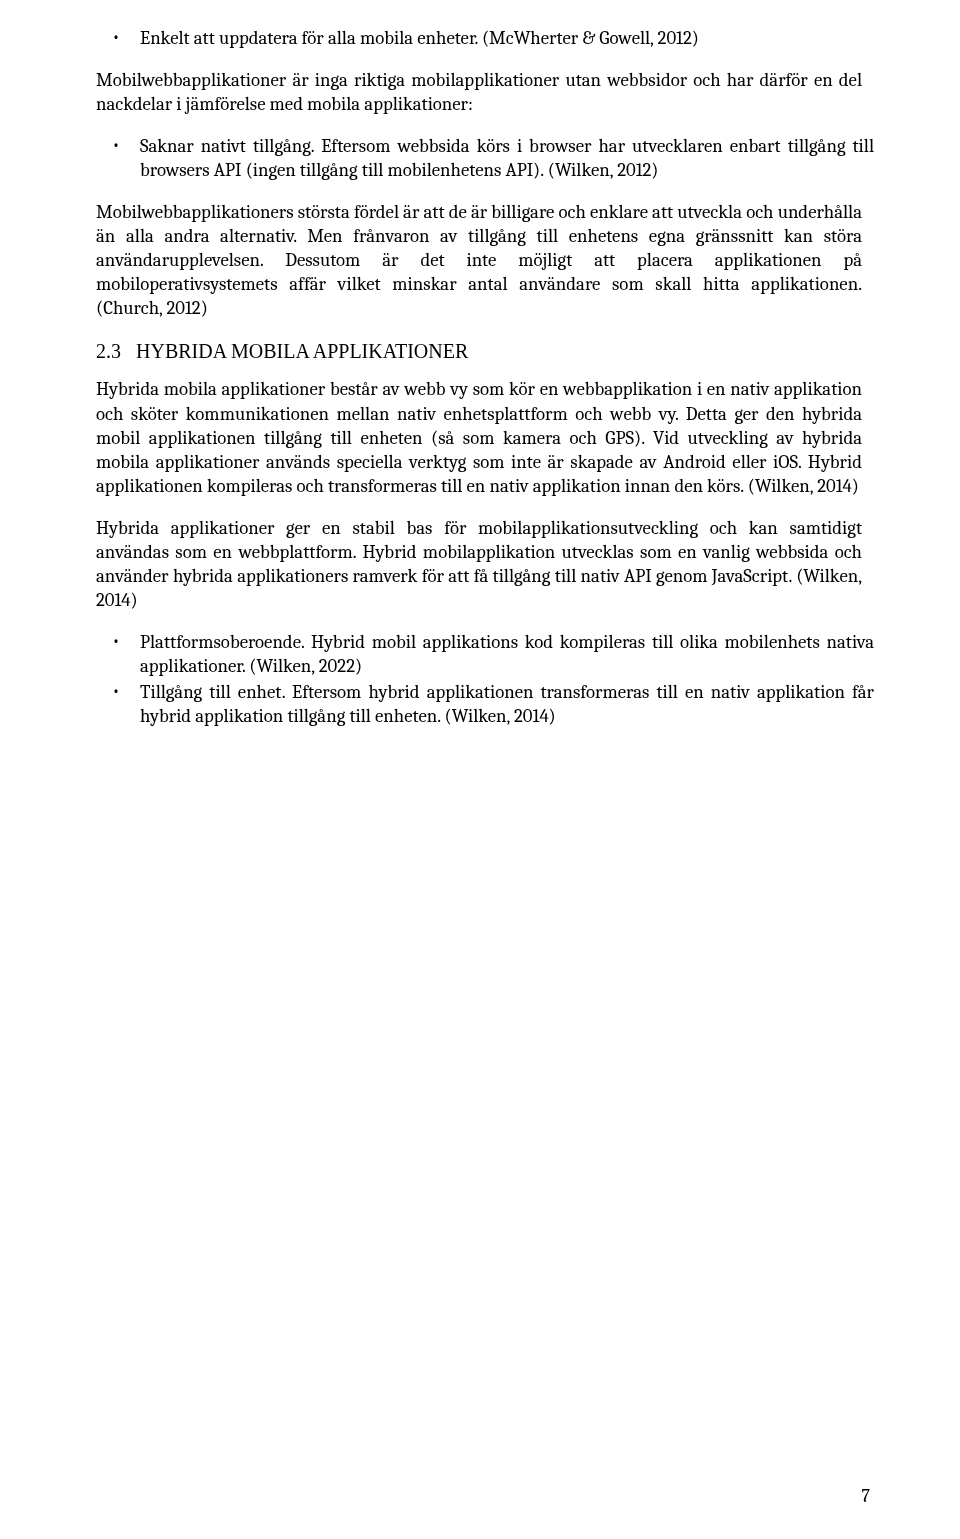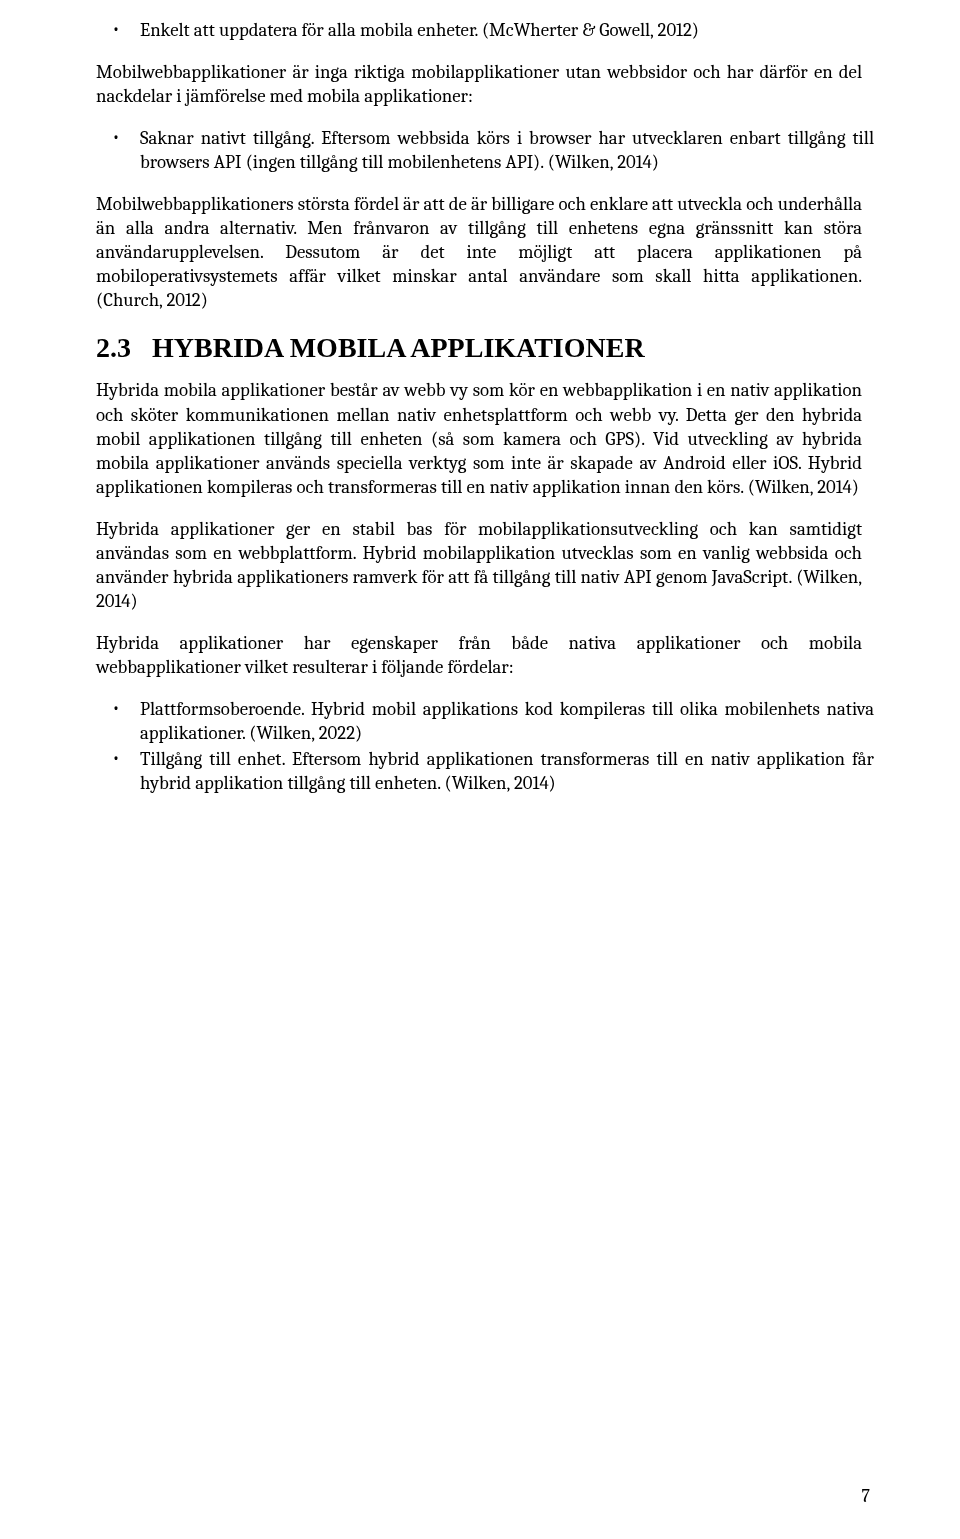--- a/index.html
+++ b/index.html
@@ -12,21 +12,21 @@
   .page {
     width: 960px;
     min-height: 1539px;
     padding: 18px 86px 40px 96px;
     box-sizing: border-box;
     position: relative;
   }
   ul.bullets {
     list-style: none;
     padding: 0;
-    margin: 0 0 18px 0;
+    margin: 8px 0 18px 0;
   }
   ul.bullets > li {
     position: relative;
     padding-left: 44px;
     font-size: 18.8px;
     line-height: 1.28;
     text-align: justify;
     text-justify: inter-word;
     margin-bottom: 2px;
   }
@@ -39,22 +39,22 @@
   }
   .para {
     font-size: 18.8px;
     line-height: 1.28;
     text-align: justify;
     text-justify: inter-word;
     margin: 0 12px 18px 0;
   }
   h2.section {
     font-family: "Times New Roman", Times, serif;
-    font-weight: bold;
-    font-size: 28px;
+    font-weight: normal;
+    font-size: 20px;
     margin: 20px 0 14px 0;
   }
   .kunskap-line {
     
   }
   .page-number {
     position: absolute;
     bottom: 32px;
     right: 90px;
     font-size: 18px;
@@ -66,34 +66,33 @@
 
 <div class="page">
 
   <ul class="bullets">
     <li><span>Enkelt att uppdatera för alla mobila enheter. (McWherter &amp; Gowell, 2012)</span></li>
   </ul>
 
   <p class="para">Mobilwebbapplikationer är inga riktiga mobilapplikationer utan webbsidor och har därför en del nackdelar i jämförelse med mobila applikationer:</p>
 
   <ul class="bullets">
-    <li><span>Saknar nativt tillgång. Eftersom webbsida körs i browser har utvecklaren enbart tillgång till browsers API (ingen tillgång till mobilenhetens API). (Wilken, 2014)</span></li>
+    <li><span>Saknar nativt tillgång. Eftersom webbsida körs i browser har utvecklaren enbart tillgång till browsers API (ingen tillgång till mobilenhetens API). (Wilken, 2012)</span></li>
   </ul>
 
   <p class="para">Mobilwebbapplikationers största fördel är att de är billigare och enklare att utveckla och underhålla än alla andra alternativ. Men frånvaron av tillgång till enhetens egna gränssnitt kan störa användarupplevelsen.  Dessutom är det inte möjligt att placera applikationen på mobiloperativsystemets affär vilket minskar antal användare som skall hitta applikationen. (Church, 2012)</p>
 
   <h2 class="section">
     <span>2.3</span>&nbsp;&nbsp;&nbsp;<span>HYBRIDA MOBILA APPLIKATIONER</span>
   </h2>
 
   <p class="para">Hybrida mobila applikationer består av webb vy som kör en webbapplikation i en nativ applikation och sköter kommunikationen mellan nativ enhetsplattform och webb vy. Detta ger den hybrida mobil applikationen tillgång till enheten (så som kamera och GPS). Vid utveckling av hybrida mobila applikationer används speciella verktyg som inte är skapade av Android eller iOS. Hybrid applikationen kompileras och transformeras till en nativ applikation innan den körs. (Wilken, 2014)</p>
 
   <p class="para">Hybrida applikationer ger en stabil bas för mobilapplikationsutveckling och kan samtidigt användas som en webbplattform. Hybrid mobilapplikation utvecklas som en vanlig webbsida och använder hybrida applikationers ramverk för att få tillgång till nativ API genom JavaScript. (Wilken, 2014)</p>
 
-  <p class="para">Hybrida applikationer har egenskaper från både nativa applikationer och mobila webbapplikationer vilket resulterar i följande fördelar:</p>
 
   <ul class="bullets">
     <li><span>Plattformsoberoende. Hybrid mobil applikations kod kompileras till olika mobilenhets nativa applikationer. (Wilken, 2022)</span></li>
     <li><span>Tillgång till enhet. Eftersom hybrid applikationen transformeras till en nativ applikation får hybrid applikation tillgång till enheten. (Wilken, 2014)</span></li>
   </ul>
 
   <div class="page-number">7</div>
 </div>
 
 </body></html>

